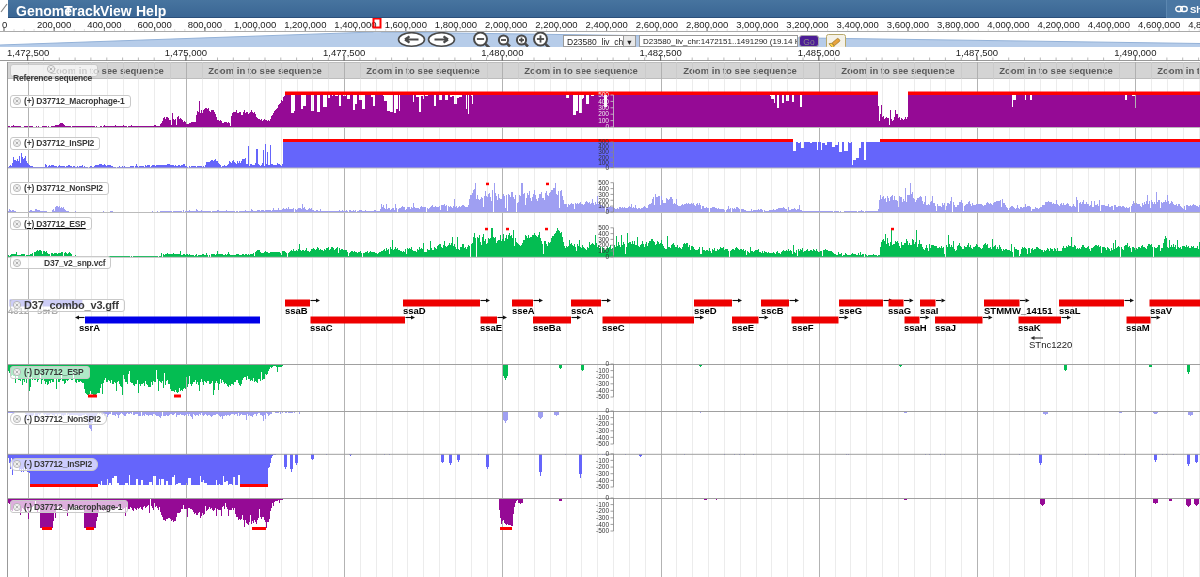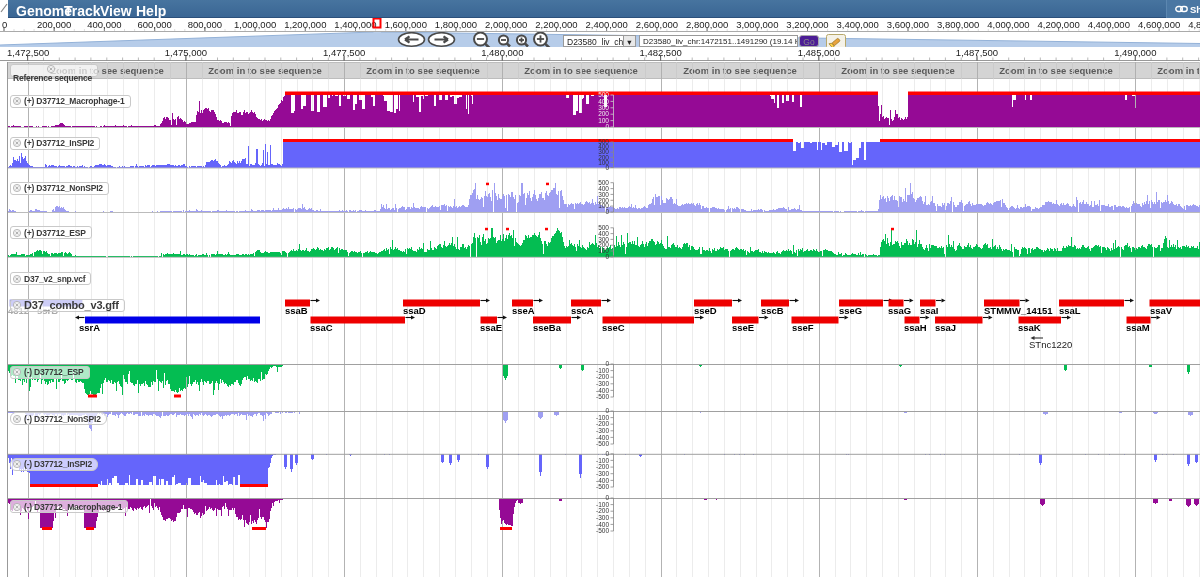--- a/index.html
+++ b/index.html
@@ -448,30 +448,30 @@
     </div>
     <div class="tl" style="left:10px;top:181.5px;">
       <span class="ci">
         <svg width="8" height="8" viewBox="0 0 8 8">
           <circle cx="4" cy="4" r="3.6" fill="#f0f0f0" stroke="#aaa" stroke-width="0.8"></circle>
           <path d="M2.6,2.6L5.4,5.4M5.4,2.6L2.6,5.4" stroke="#aaa" stroke-width="0.9"></path>
         </svg>
       </span>
       <span class="tt">(+) D37712_NonSPI2</span>
     </div>
-    <div class="tl" style="left:10px;top:226px;">
+    <div class="tl" style="left:10px;top:217px;text-decoration:underline;">
       <span class="ci">
         <svg width="8" height="8" viewBox="0 0 8 8">
           <circle cx="4" cy="4" r="3.6" fill="#f0f0f0" stroke="#aaa" stroke-width="0.8"></circle>
           <path d="M2.6,2.6L5.4,5.4M5.4,2.6L2.6,5.4" stroke="#aaa" stroke-width="0.9"></path>
         </svg>
       </span>
       <span class="tt">(+) D37712_ESP</span>
     </div>
-    <div class="tl" style="left:10px;top:272px;">
+    <div class="tl" style="left:10px;top:256px;gap:20px;">
       <span class="ci">
         <svg width="8" height="8" viewBox="0 0 8 8">
           <circle cx="4" cy="4" r="3.6" fill="#f0f0f0" stroke="#aaa" stroke-width="0.8"></circle>
           <path d="M2.6,2.6L5.4,5.4M5.4,2.6L2.6,5.4" stroke="#aaa" stroke-width="0.9"></path>
         </svg>
       </span>
       <span class="tt">D37_v2_snp.vcf</span>
     </div>
     <div class="tl2" style="left:10px;top:298.5px;">
       <span class="ci">

